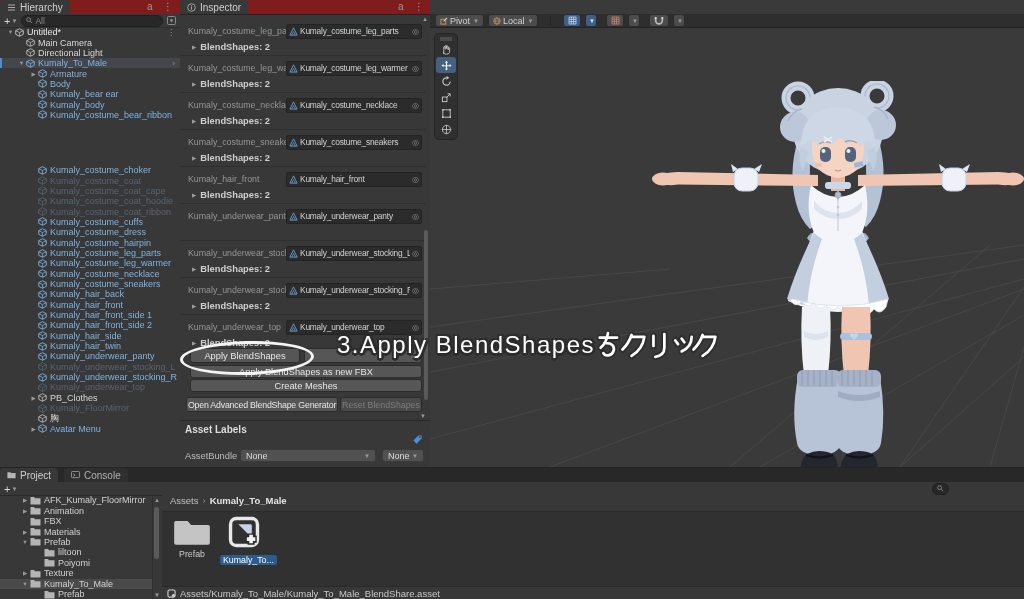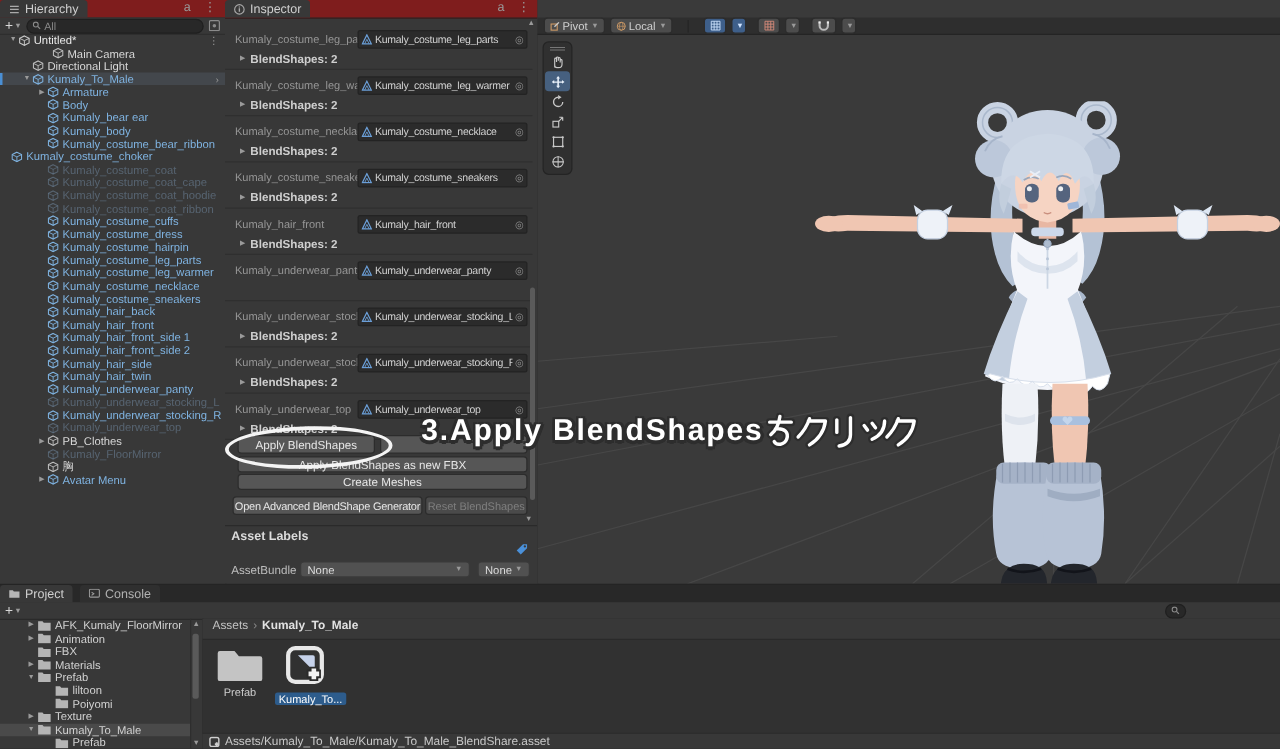--- a/index.html
+++ b/index.html
@@ -62,21 +62,21 @@
   .snapbtn.on{background:#3e5f8a;}
   #viewport{position:absolute;left:0;top:27px;width:594px;height:440px;overflow:hidden;}
   #toolpal{position:absolute;left:4px;top:6px;width:22px;background:#2f2f2fee;border:1px solid #242424;border-radius:5px;padding:2px 0;}
   .tpgrip{height:5px;display:flex;align-items:center;justify-content:center;}
   .tpbtn{height:16px;display:flex;align-items:center;justify-content:center;color:#c8c8c8;}
   .tpbtn.on{background:#46607f;border-radius:3px;margin:0 1px;}
   
   #annellipse{position:absolute;left:180px;top:341px;width:128px;height:28px;border:3px solid #f4f4f4;
               border-radius:50%;z-index:70;transform:rotate(-1.5deg);}
   #anntext{position:absolute;left:337px;top:330px;z-index:70;display:flex;align-items:center;gap:2px;}
-  #anntext .latin{font-size:24px;font-weight:bold;letter-spacing:1.5px;color:#ffffff;
+  #anntext .latin{font-size:24px;font-weight:normal;letter-spacing:1.5px;color:#ffffff;
       text-shadow:2px 2px 0 #2d2d2d,-2px 2px 0 #2d2d2d,2px -2px 0 #2d2d2d,-2px -2px 0 #2d2d2d,0 3px 0 #2d2d2d,3px 0 0 #2d2d2d;}
   
   #project{position:absolute;left:0;top:467px;width:1024px;height:132px;background:#383838;border-top:1px solid #242424;}
   #ptabs{position:absolute;left:0;top:0;width:100%;height:14px;background:#282828;}
   #ptoolbar{position:absolute;left:0;top:14px;width:100%;height:13px;background:#383838;border-bottom:1px solid #2a2a2a;
             display:flex;align-items:center;}
   #ptree{position:absolute;left:0;top:27px;width:152px;bottom:0;overflow:hidden;}
   .prow{height:10.45px;display:flex;align-items:center;font-size:9px;color:#d2d2d2;white-space:nowrap;}
   .prow.selected{background:#4a4a4a;}
   .parrow{width:10px;flex:0 0 10px;text-align:center;font-size:5.5px;color:#9a9a9a;}
@@ -129,21 +129,21 @@
           <svg width="9" height="9" viewBox="0 0 10 10">
               <path d="M5 .8L9.2 3v4L5 9.2.8 7V3z" fill="none" stroke="currentColor" stroke-width="1"></path>
               <path d="M.8 3L5 5l4.2-2M5 5v4.2" fill="none" stroke="currentColor" stroke-width="0.8"></path>
             </svg>
         </span>
         <span style="color:#eaeaea;">Untitled*</span>
         <span class="hchev">⋮</span>
       </div>
       <div>
 
-          <div class="hrow plain" style="padding-left: 17px; margin-left: 16px;">
+          <div class="hrow plain" style="padding-left: 17px;">
             <span class="harrow"></span>
             <span class="hcube">
               <svg width="9" height="9" viewBox="0 0 10 10">
                 <path d="M5 .8L9.2 3v4L5 9.2.8 7V3z" fill="none" stroke="currentColor" stroke-width="1"></path>
                 <path d="M.8 3L5 5l4.2-2M5 5v4.2" fill="none" stroke="currentColor" stroke-width="0.8"></path>
               </svg>
             </span>
             <span class="hlabel">Main Camera</span>
             <span class="hchev"></span>
           </div>
@@ -225,21 +225,21 @@
             <span class="hcube">
               <svg width="9" height="9" viewBox="0 0 10 10">
                 <path d="M5 .8L9.2 3v4L5 9.2.8 7V3z" fill="none" stroke="currentColor" stroke-width="1"></path>
                 <path d="M.8 3L5 5l4.2-2M5 5v4.2" fill="none" stroke="currentColor" stroke-width="0.8"></path>
               </svg>
             </span>
             <span class="hlabel">Kumaly_costume_bear_ribbon</span>
             <span class="hchev"></span>
           </div>
 
-          <div class="hrow prefab" style="">
+          <div class="hrow prefab" style="padding-left: 29px; margin-top: 45px;">
             <span class="harrow"></span>
             <span class="hcube">
               <svg width="9" height="9" viewBox="0 0 10 10">
                 <path d="M5 .8L9.2 3v4L5 9.2.8 7V3z" fill="none" stroke="currentColor" stroke-width="1"></path>
                 <path d="M.8 3L5 5l4.2-2M5 5v4.2" fill="none" stroke="currentColor" stroke-width="0.8"></path>
               </svg>
             </span>
             <span class="hlabel">Kumaly_costume_choker</span>
             <span class="hchev"></span>
           </div>

